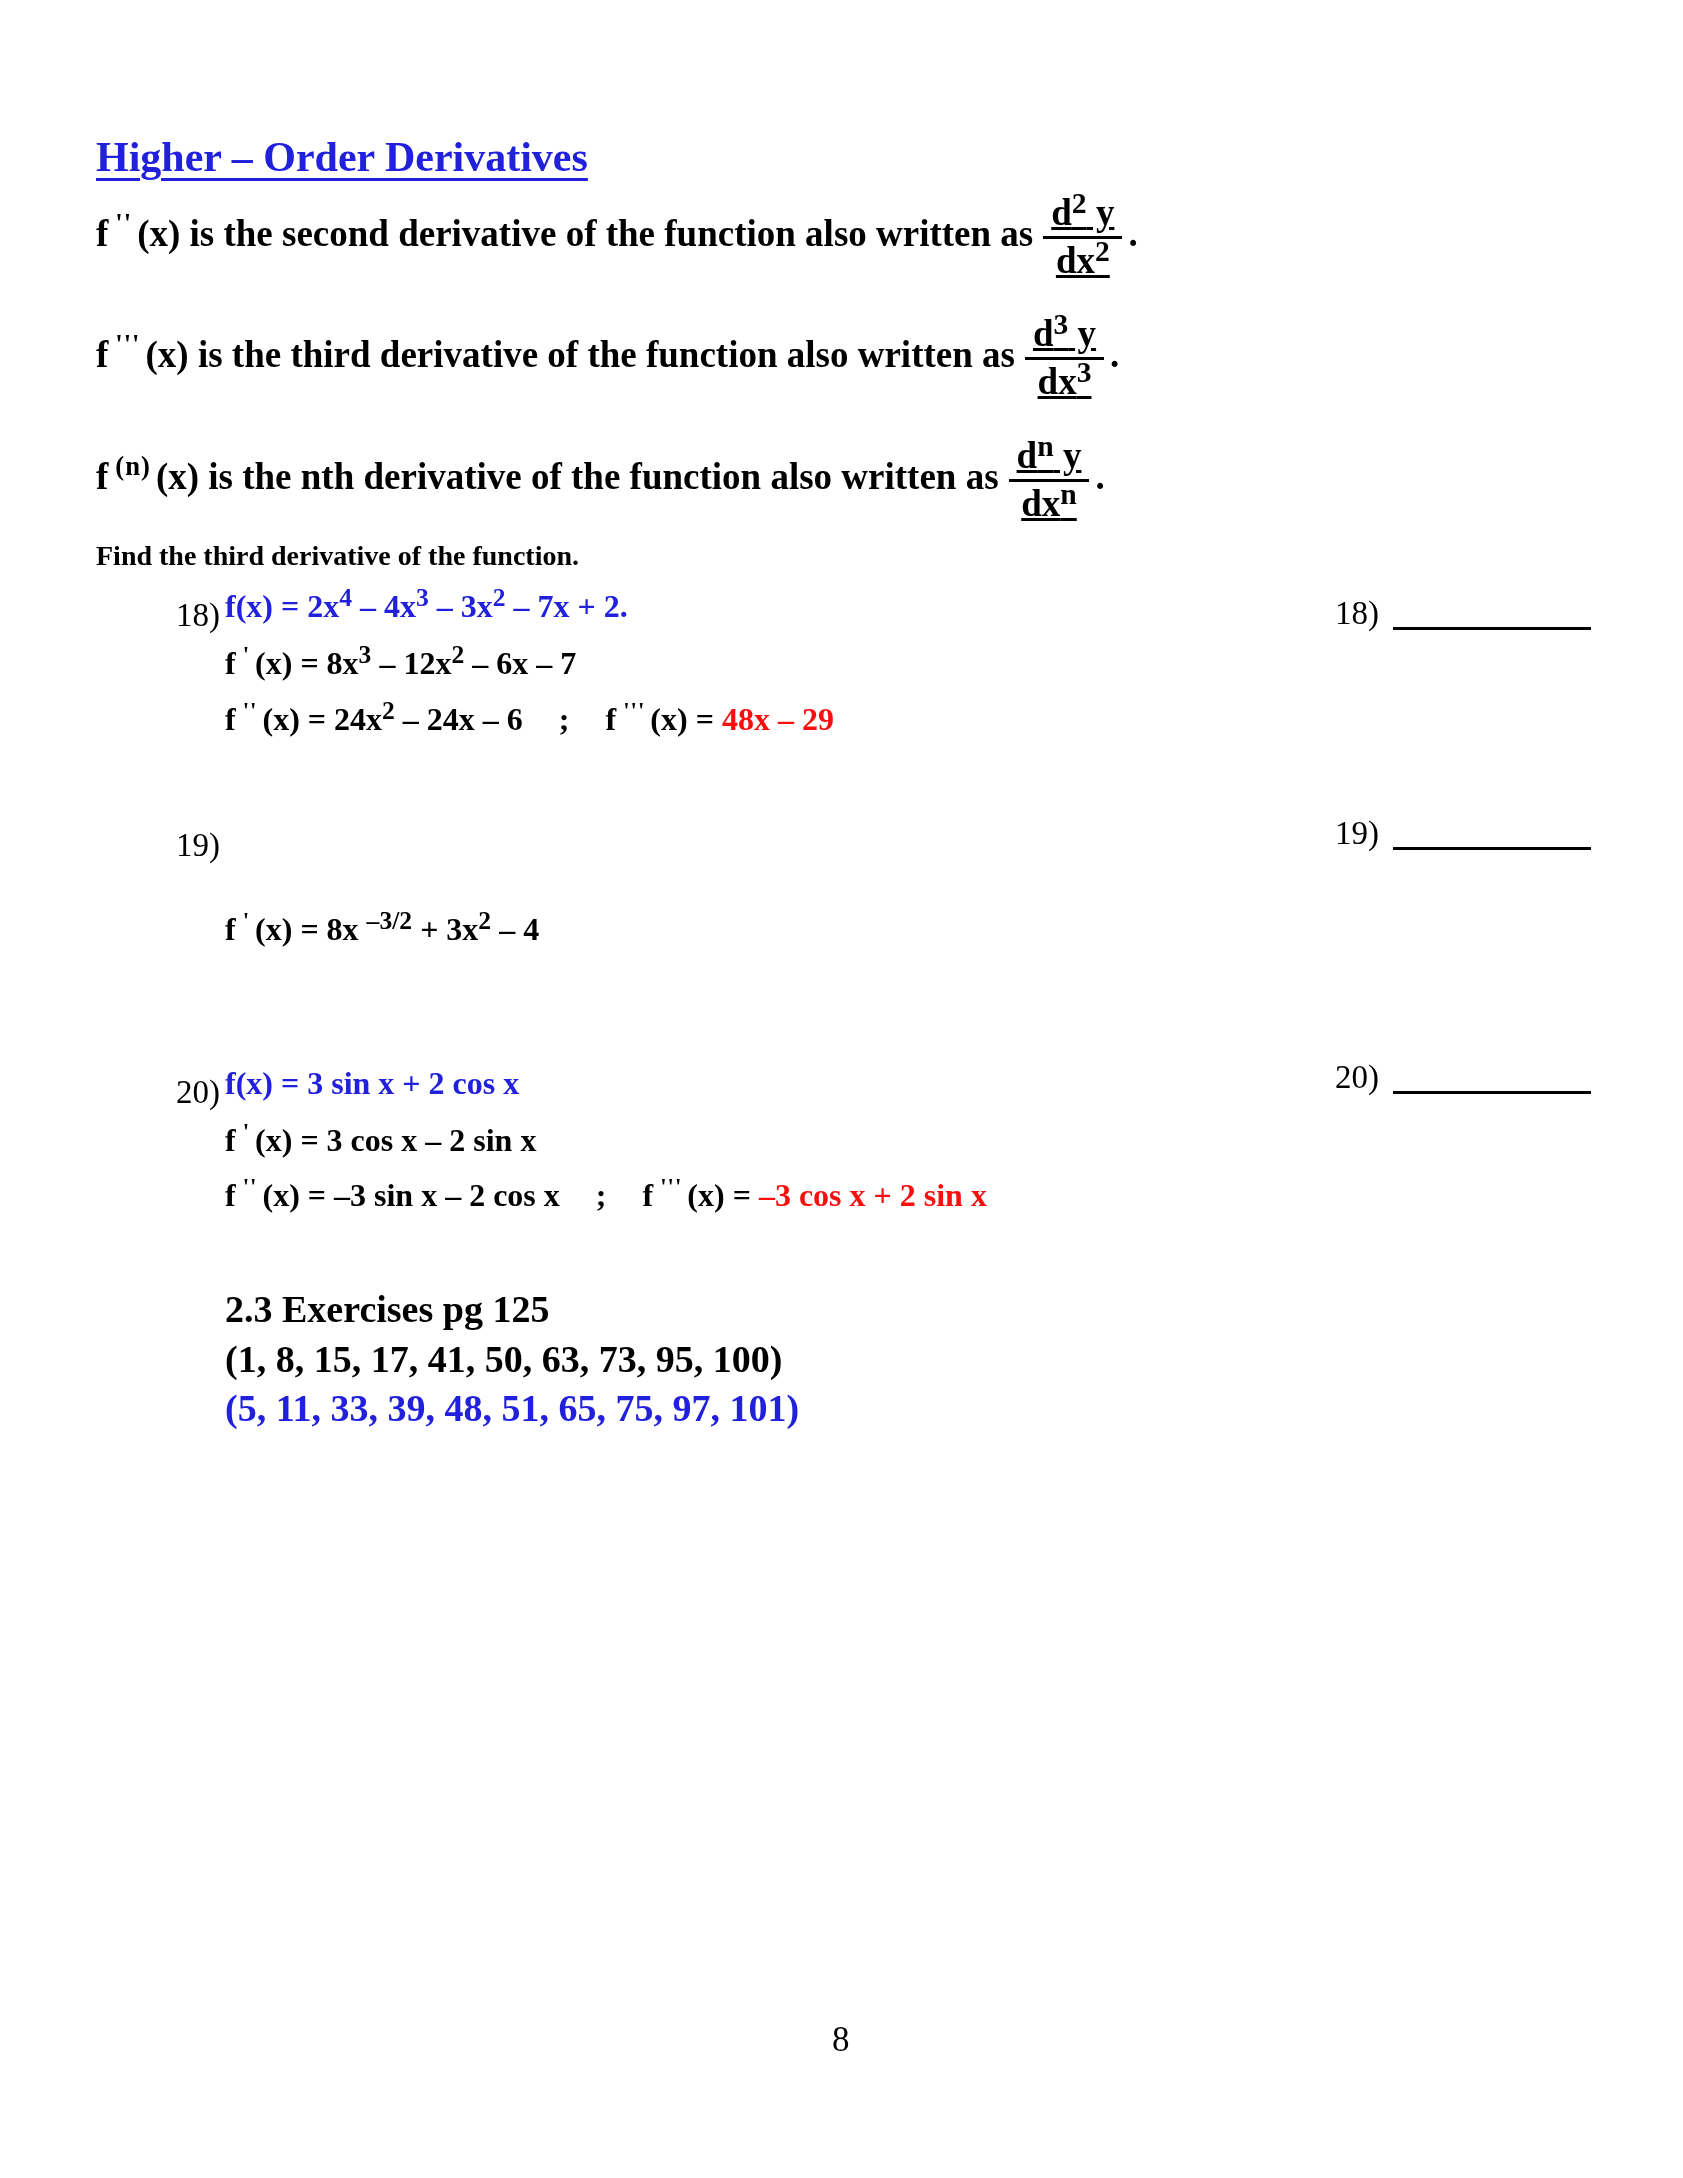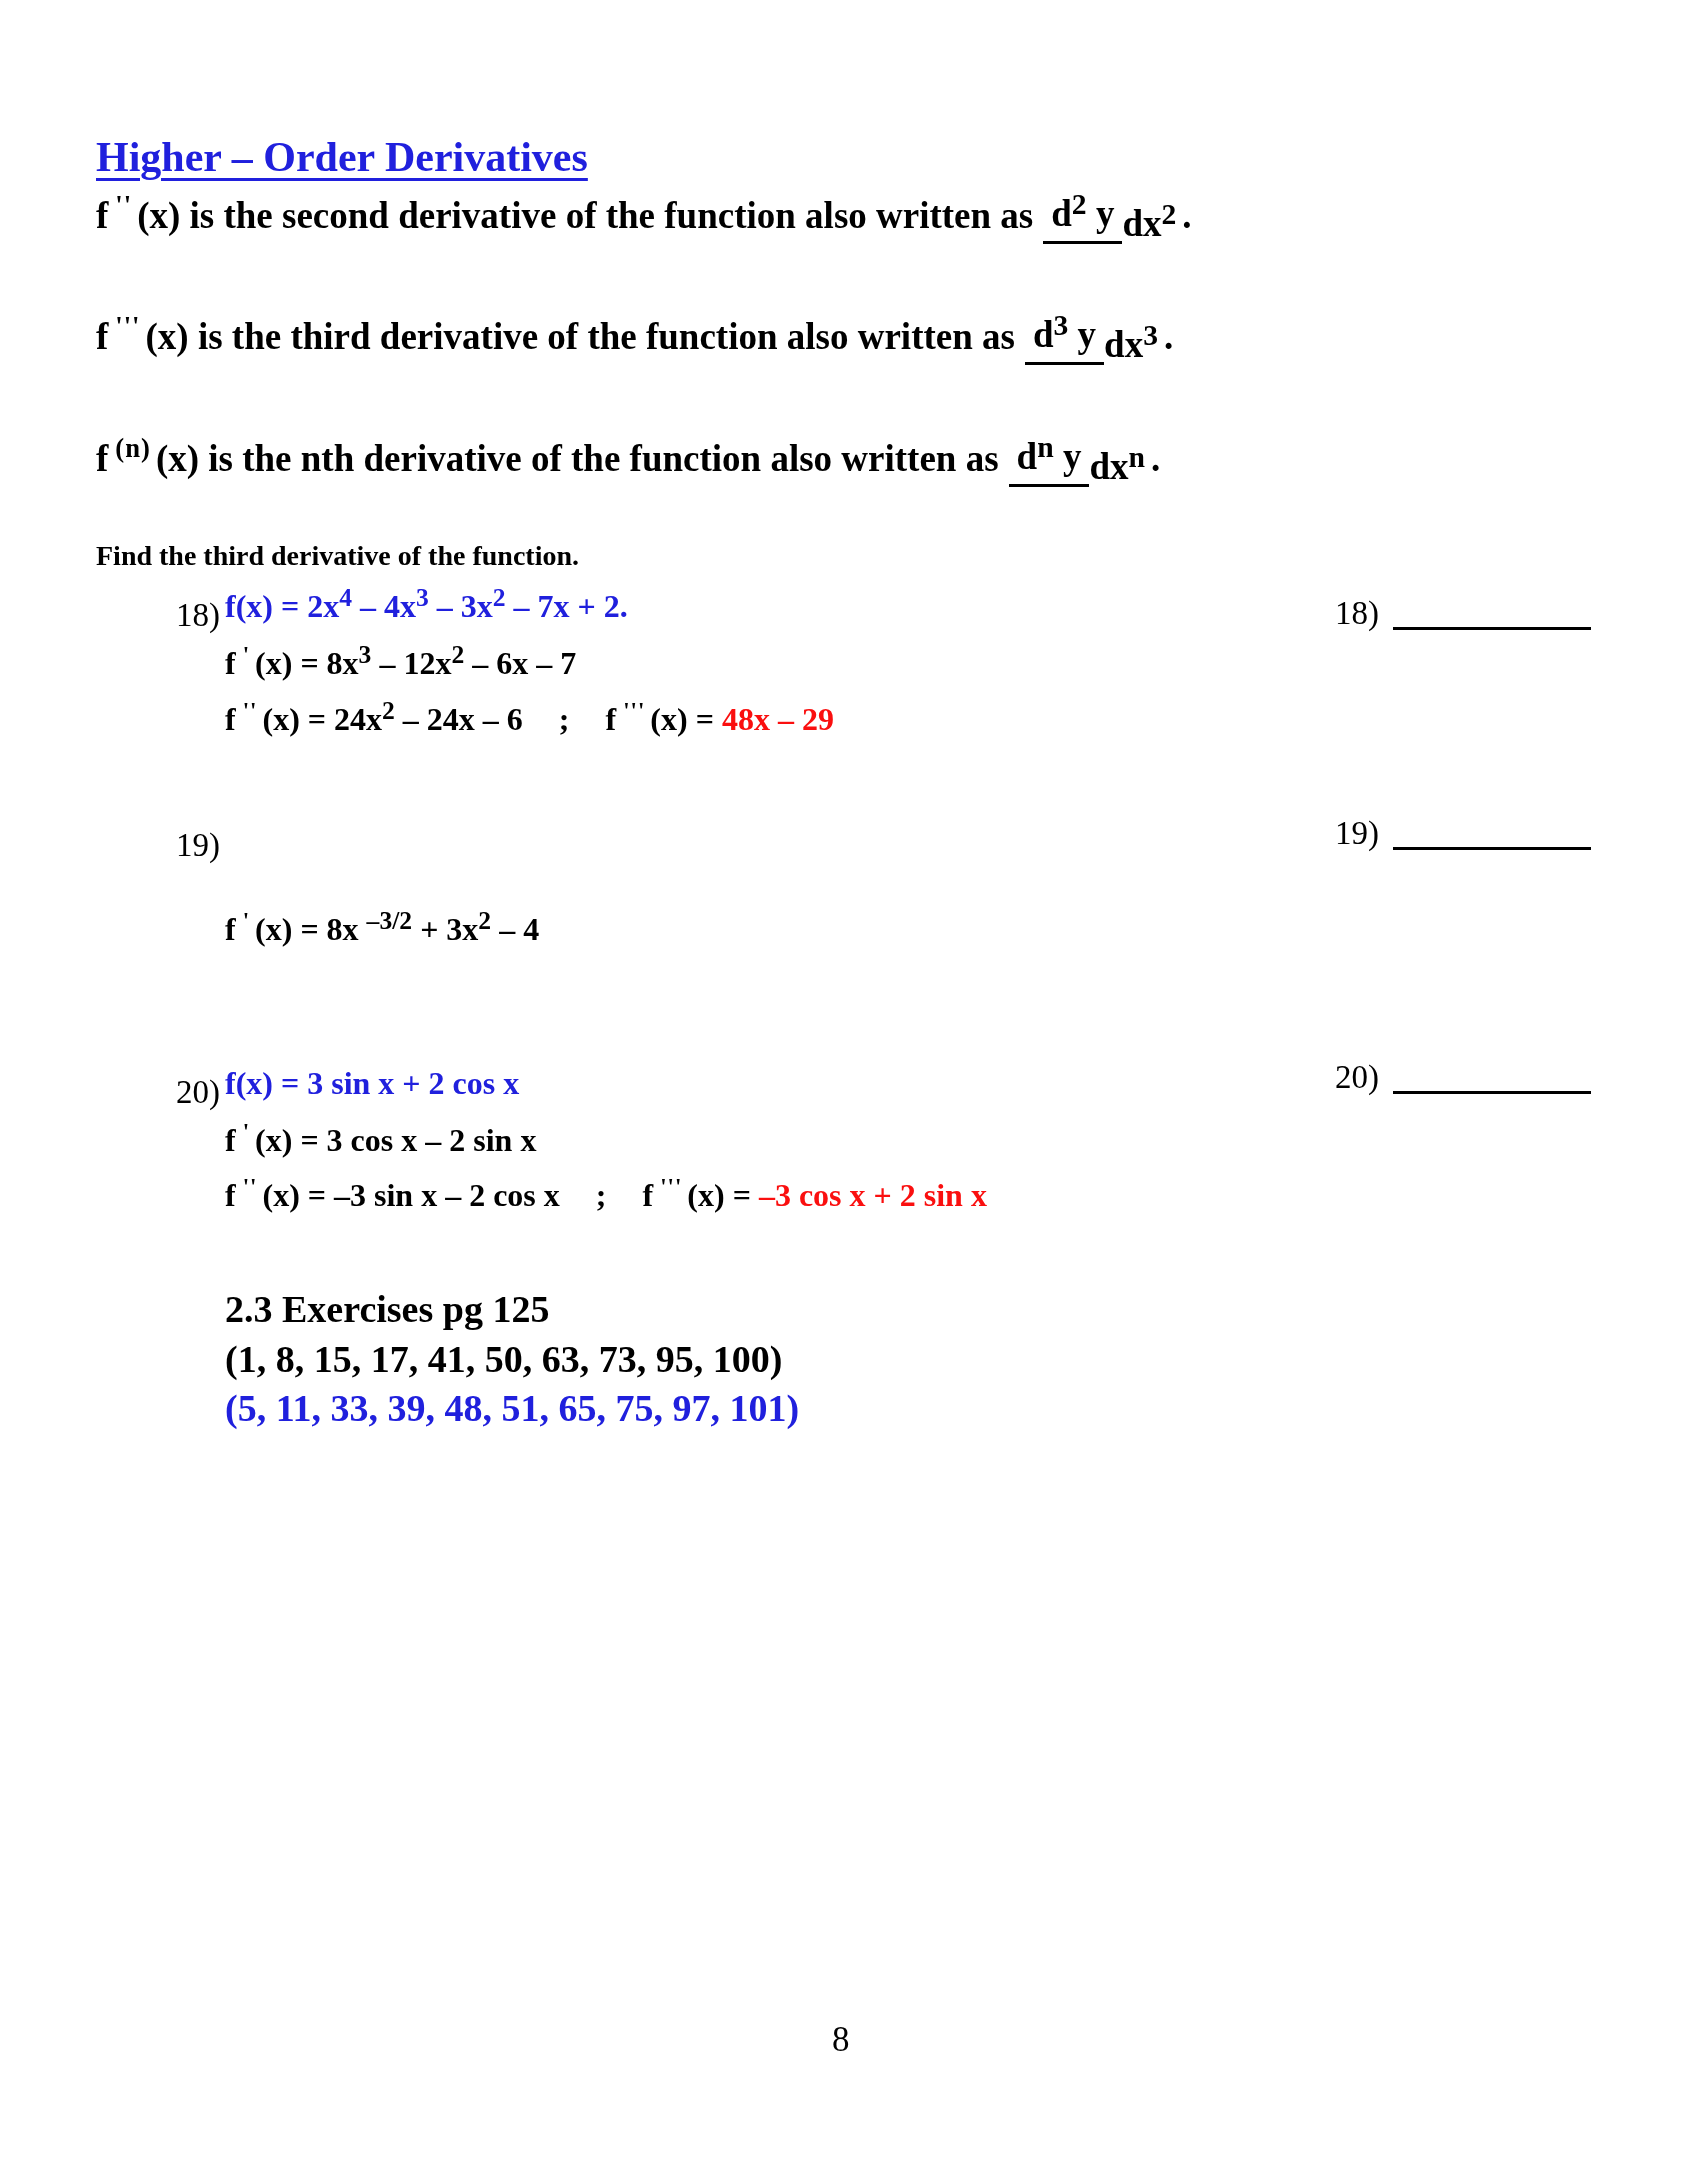--- a/index.html
+++ b/index.html
@@ -32,26 +32,29 @@
   .blue { color: #2020dd; }
   .red  { color: #fa0f0f; }
 
   .plabel { font-size: 33px; font-weight: normal; }
 
   sup.exp  { font-size: 0.8em; vertical-align: 0.42em; line-height: 0; }
   sup.fsup { font-size: 0.72em; vertical-align: 0.52em; line-height: 0; letter-spacing: 1px; margin: 0 5px 0 7px; }
 
   .frac {
     display: inline-flex;
+    flex-direction: column;
+    align-items: center;
     vertical-align: middle;
     text-align: center;
     margin: 0 6px 0 10px;
+    text-decoration: underline;
   }
   .frac .num { border-bottom: 3px solid; padding: 0 8px 3px 8px; line-height: 1.05; }
-  .frac .den { padding-top: 10px; line-height: 1.05; }
+  .frac .den { padding-top: 3px; line-height: 1.05; }
 
   .overline { text-decoration: overline; }
 
   .sep { display: inline-block; margin: 0 36px; }
 
   .answer { font-size: 33px; font-weight: normal; }
   .blank {
     display: inline-block;
     width: 198px;
     height: 4px;

